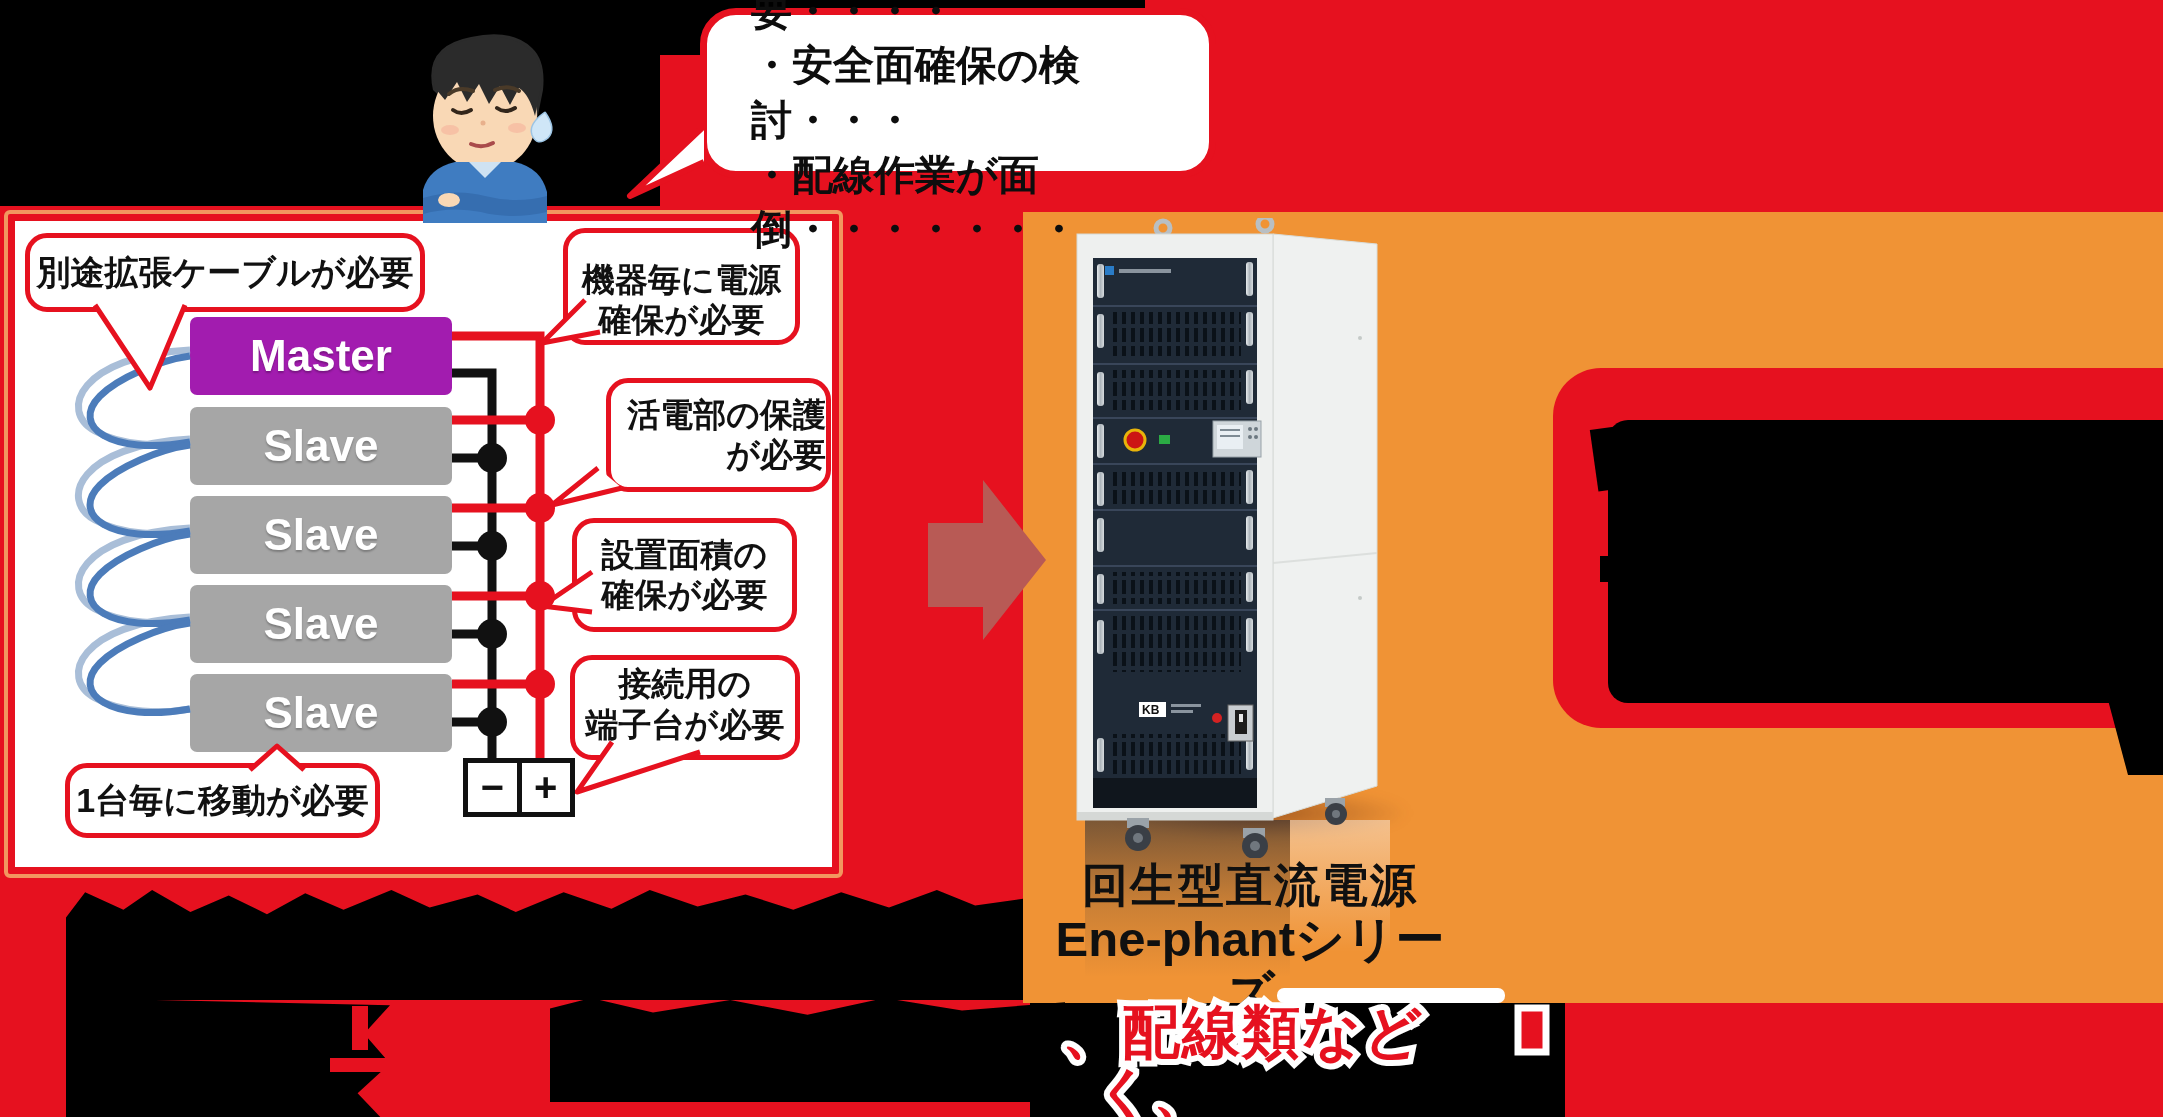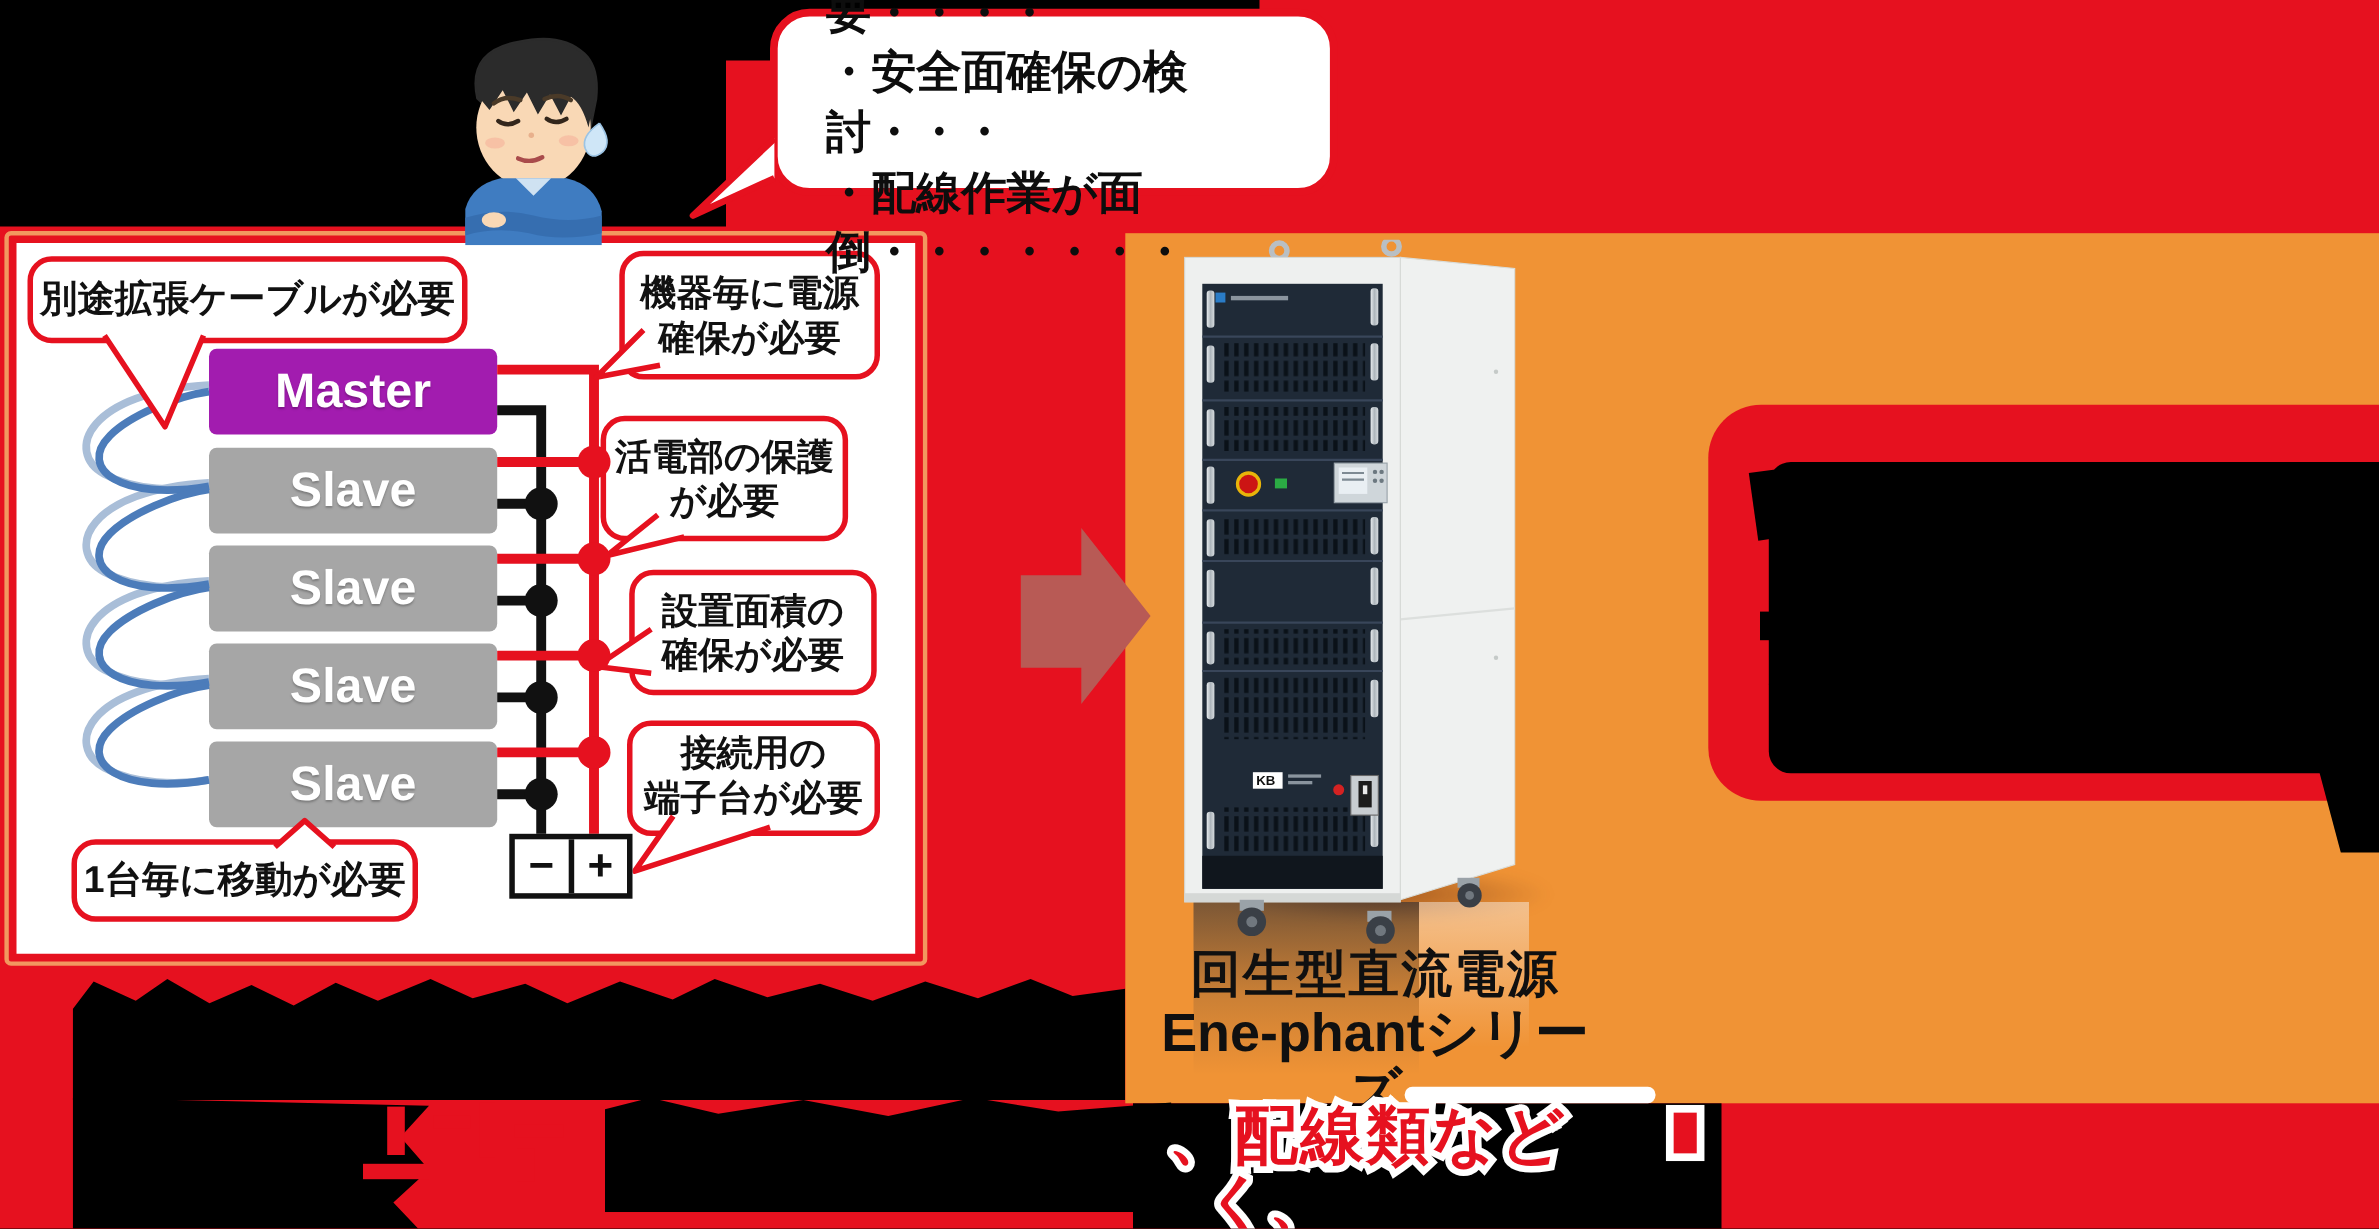--- a/index.html
+++ b/index.html
@@ -217,25 +217,25 @@
 
 <div class="abs unitbox" style="top:317px;background:#a21caf;">Master</div>
 <div class="abs unitbox" style="top:407px;background:#a6a6a6;">Slave</div>
 <div class="abs unitbox" style="top:496px;background:#a6a6a6;">Slave</div>
 <div class="abs unitbox" style="top:585px;background:#a6a6a6;">Slave</div>
 <div class="abs unitbox" style="top:674px;background:#a6a6a6;">Slave</div>
 
 <div class="abs callout" style="left:25px;top:233px;width:390px;height:69px;font-size:34px;">
   <span>別途拡張ケーブルが必要</span>
 </div>
-<div class="abs callout" style="left:563px;top:228px;width:227px;height:107px;font-size:33px;">
+<div class="abs callout" style="left:563px;top:228px;width:227px;height:107px;font-size:33px;justify-content:flex-end;">
   <span>機器毎に電源</span>
   <span>確保が必要</span>
 </div>
-<div class="abs callout" style="left:546px;top:378px;width:215px;height:104px;font-size:33px;">
+<div class="abs callout" style="left:606px;top:378px;width:215px;height:104px;font-size:33px;align-items:flex-end;">
   <span>活電部の保護</span>
   <span>が必要</span>
 </div>
 <div class="abs callout" style="left:572px;top:518px;width:215px;height:104px;font-size:33px;">
   <span>設置面積の</span>
   <span>確保が必要</span>
 </div>
 <div class="abs callout" style="left:570px;top:655px;width:220px;height:95px;font-size:33px;font-family:Liberation Mono, monospace;">
   <span>接続用の</span>
   <span>端子台が必要</span>

